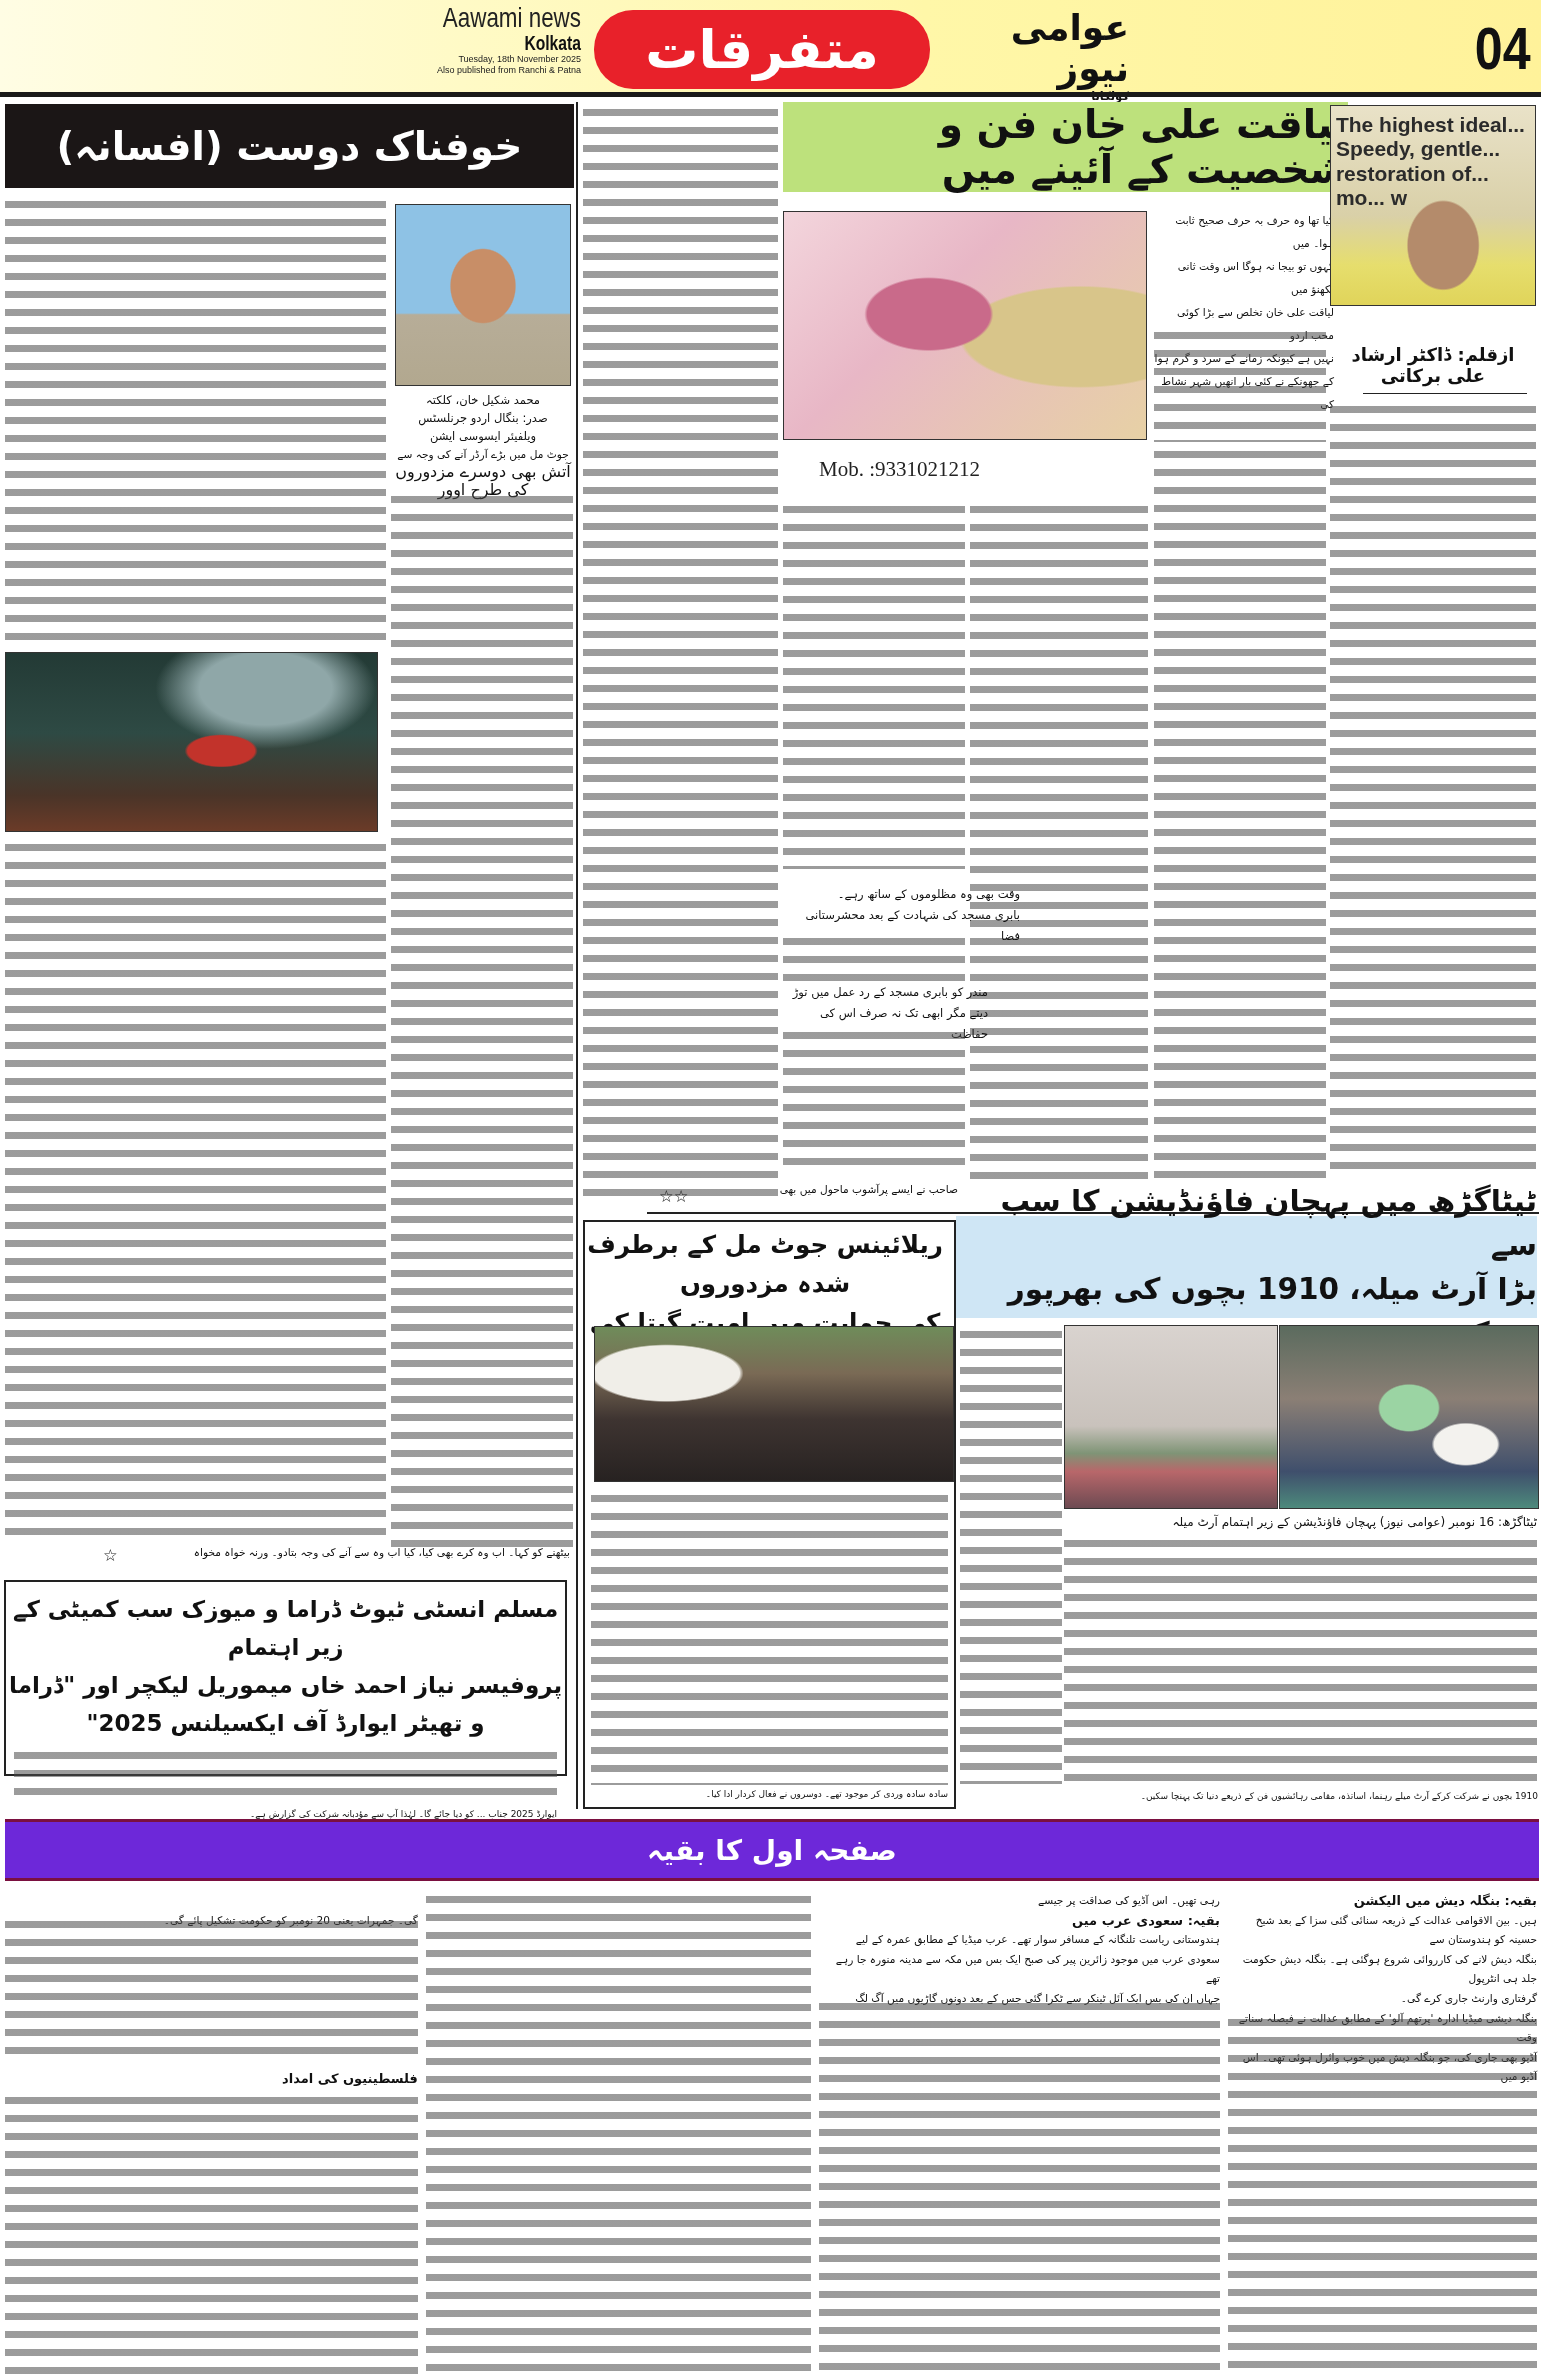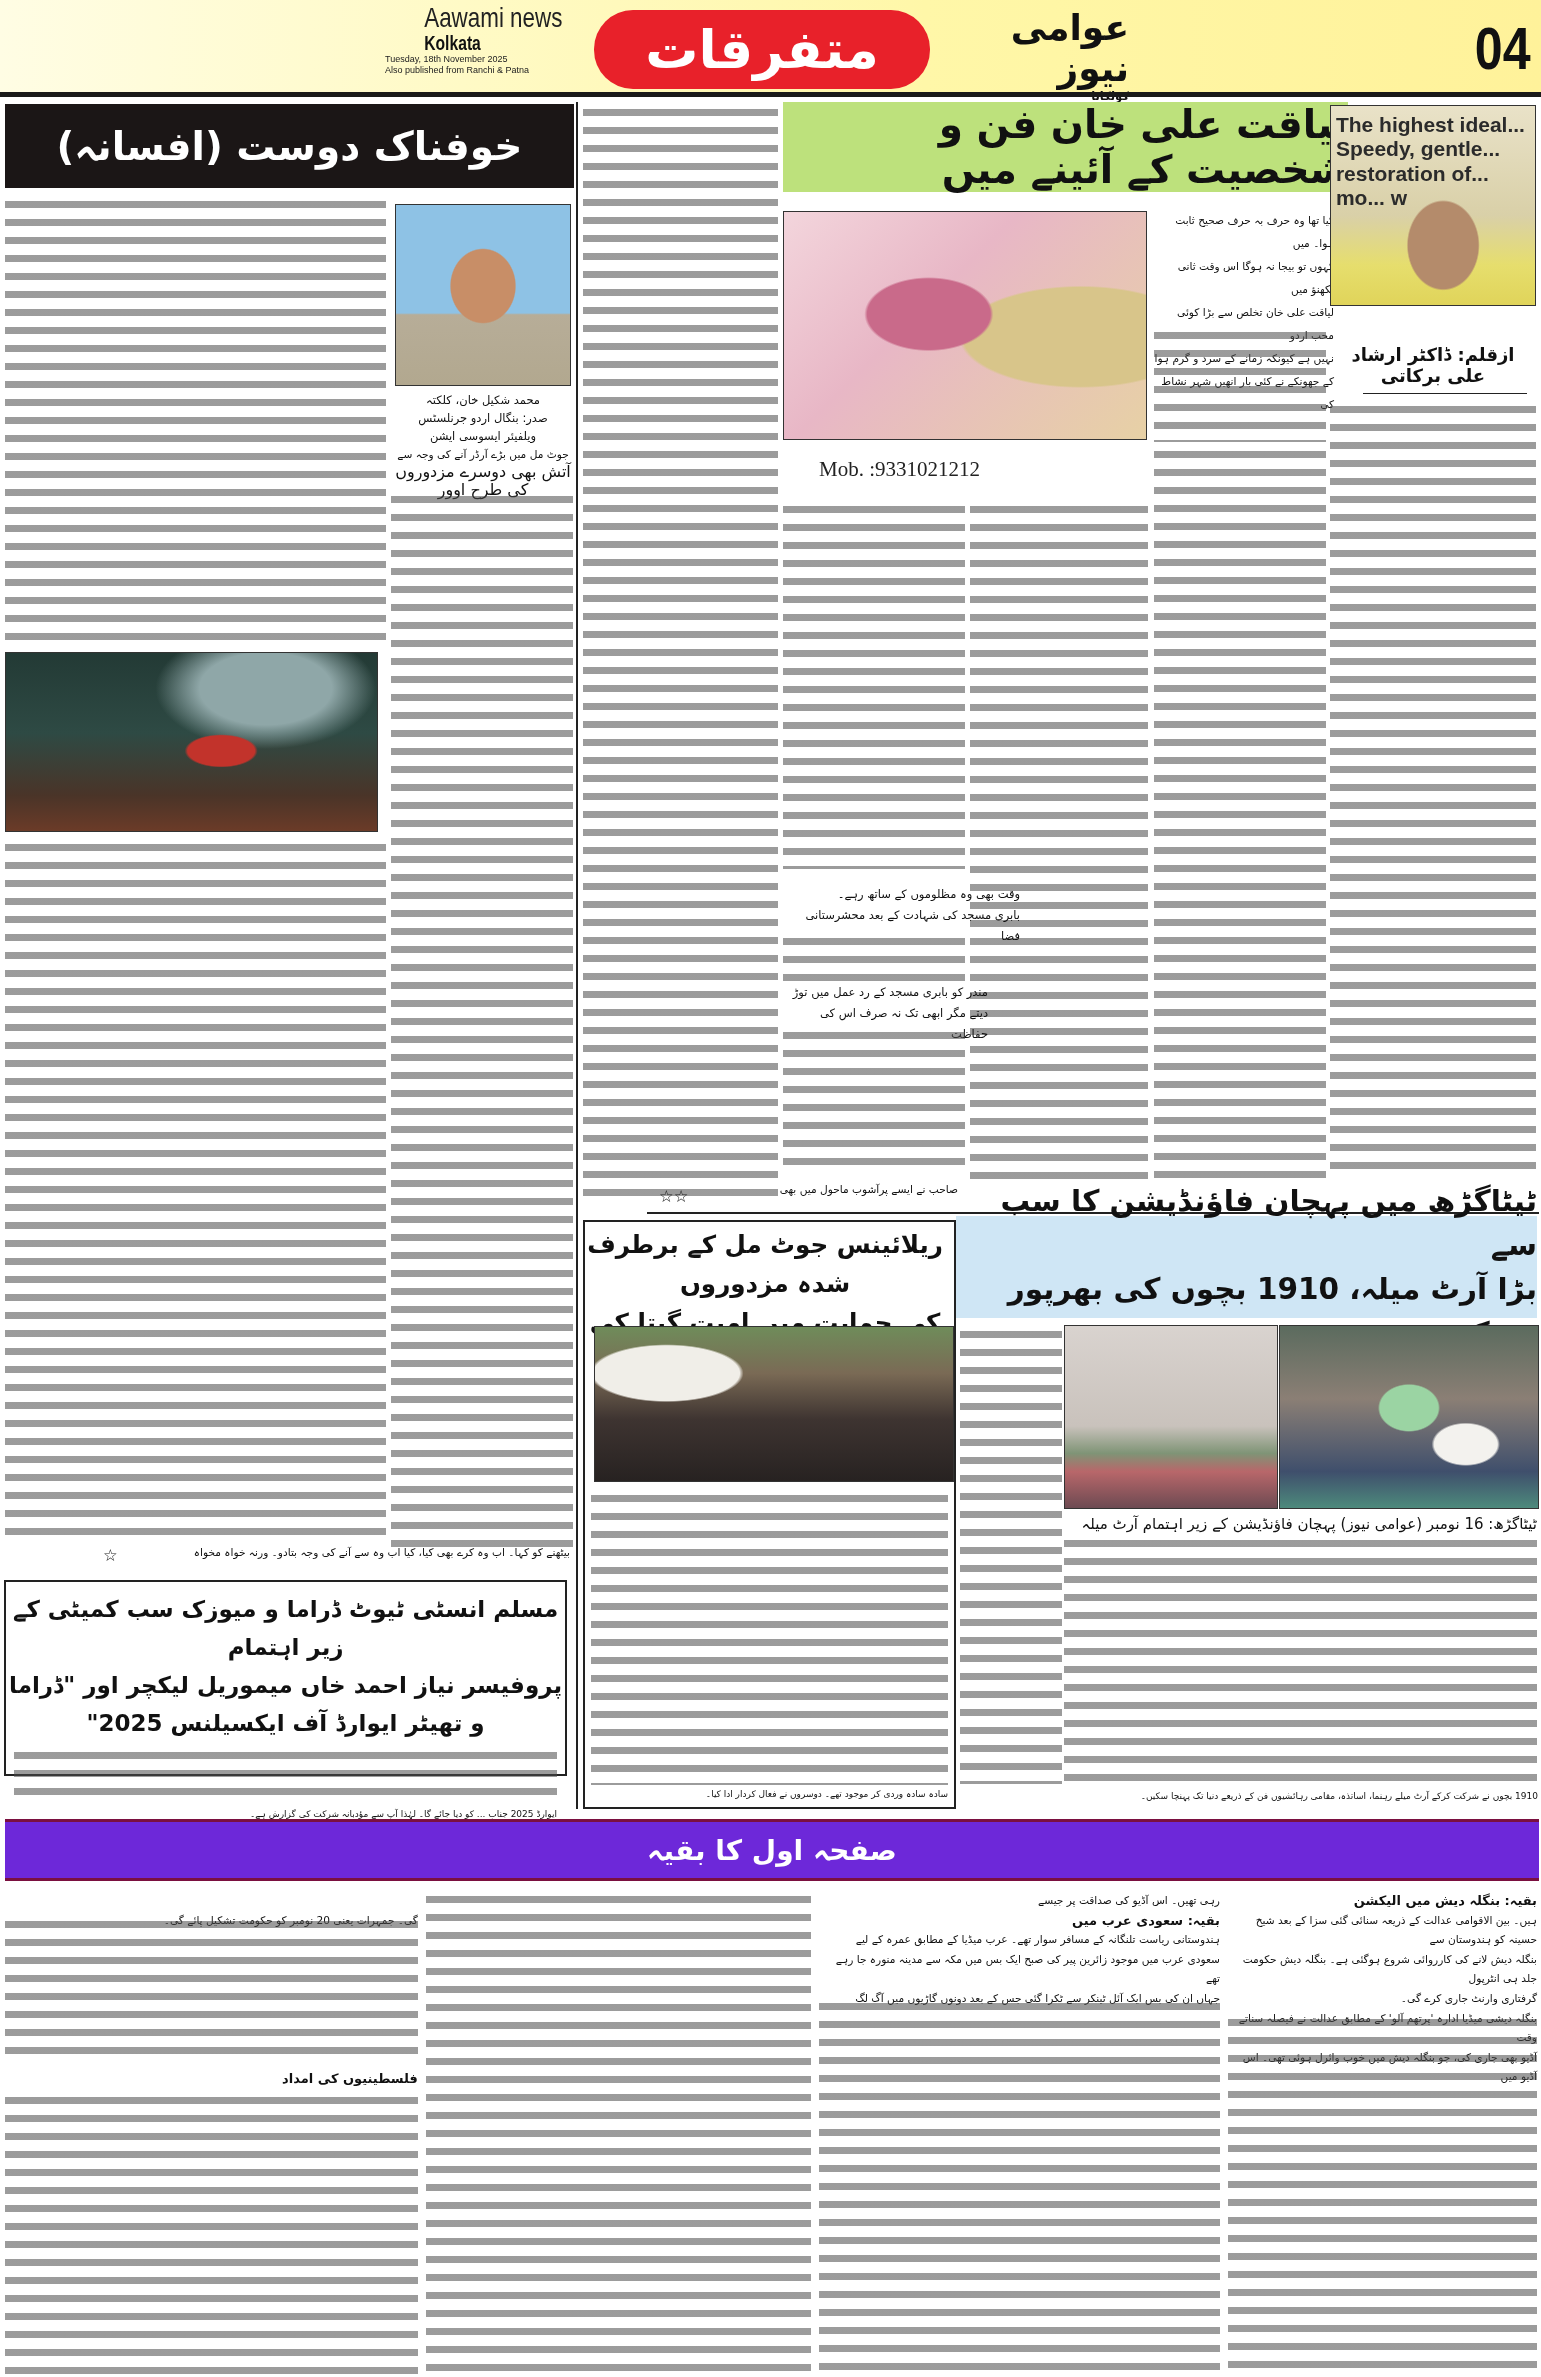--- a/index.html
+++ b/index.html
@@ -6,21 +6,21 @@
   html, body { width: 1542px; height: 2377px; background: #ffffff; overflow: hidden; }
   body { font-family: "DejaVu Sans", sans-serif; color: #111; position: relative; }
   .abs { position: absolute; }
   .urdu { direction: rtl; font-family: "DejaVu Sans", sans-serif; }
 
   
   .masthead { left: 0; top: 0; width: 1542px; height: 97px;
     background: linear-gradient(90deg, #fffde4 0%, #fff7a8 60%, #fff29a 100%); }
   .mast-rule { left: 0; top: 92px; width: 1542px; height: 4.9px; background: #1a1a1a; }
   .page-no { right: 11.5px; top: 14.7px; font-family: "Liberation Sans", sans-serif; font-weight: bold; font-size: 59px; color: #111; transform: scaleX(0.85); transform-origin: right; }
-  .en-brand { left: 385px; top: 3.3px; width: 196px; font-family: "Liberation Sans", sans-serif; }
+  .en-brand { left: 385px; top: 3.3px; width: 196px; text-align: right; font-family: "Liberation Sans", sans-serif; }
   .en-title { font-size: 28px; line-height: 29.5px; color: #222; transform: scaleX(0.8); transform-origin: right; }
   .en-city { font-size: 19.6px; font-weight: bold; line-height: 21px; transform: scaleX(0.8); transform-origin: right; }
   .en-date, .en-also { font-size: 9px; line-height: 11.5px; color: #222; }
   .section-pill { left: 594px; top: 9.8px; width: 336px; height: 79px; background: #e8212a; border-radius: 39px;
     display: flex; align-items: center; justify-content: center; color: #fff; font-weight: bold; font-size: 53px; }
   .ur-brand { left: 941px; top: 6.5px; width: 188px; text-align: right; }
   .ur-brand .name { font-size: 36px; font-weight: bold; line-height: 41px; }
   .ur-brand .city { font-size: 11.5px; font-weight: bold; }
   .ur-brand .date { font-size: 13px; font-style: italic; }
 
@@ -160,21 +160,21 @@
 <div class="abs col lines" style="left:591px;top:1490px;width:357px;height:295px;"></div>
 <div class="abs urdu" style="left:591px;top:1789px;width:357px;font-size:9px;">سادہ سادہ وردی کر موجود تھے۔ دوسروں نے فعال کردار ادا کیا۔</div>
 
 <div class="abs blue-head urdu">
   <div>ٹیٹاگڑھ میں پہچان فاؤنڈیشن کا سب سے</div>
   <div>بڑا آرٹ میلہ، 1910 بچوں کی بھرپور شرکت</div>
 </div>
 <div class="abs photo ph-field"></div>
 <div class="abs photo ph-kids"></div>
 <div class="abs col lines" style="left:960px;top:1326px;width:102px;height:458px;"></div>
-<div class="abs urdu" style="left:1064px;top:1515px;width:473px;font-size:15px;">ٹیٹاگڑھ: 16 نومبر (عوامی نیوز) پہچان فاؤنڈیشن کے زیر اہتمام آرٹ میلہ</div>
+<div class="abs urdu" style="left:1064px;top:1515px;width:473px;font-size:12px;">ٹیٹاگڑھ: 16 نومبر (عوامی نیوز) پہچان فاؤنڈیشن کے زیر اہتمام آرٹ میلہ</div>
 <div class="abs col lines" style="left:1064px;top:1535px;width:473px;height:250px;"></div>
 <div class="abs urdu" style="left:960px;top:1791px;width:578px;font-size:9px;">1910 بچوں نے شرکت کرکے آرٹ میلے رہنما، اساتذہ، مقامی رہائشیوں فن کے ذریعے دنیا تک پہنچا سکیں۔</div>
 
 <div class="abs box muslim-box urdu">
   <div class="h1">مسلم انسٹی ٹیوٹ ڈراما و میوزک سب کمیٹی کے زیر اہتمام</div>
   <div class="h2">پروفیسر نیاز احمد خاں میموریل لیکچر اور "ڈراما و تھیٹر ایوارڈ آف ایکسیلنس 2025"</div>
   <div class="lines" style="height:57px;margin:4.9px 8.2px;"></div>
   <div style="font-size:9px;padding:0 8.2px;">ایوارڈ 2025 جناب ... کو دیا جائے گا۔ لہٰذا آپ سے مؤدبانہ شرکت کی گزارش ہے۔</div>
 </div>
 

